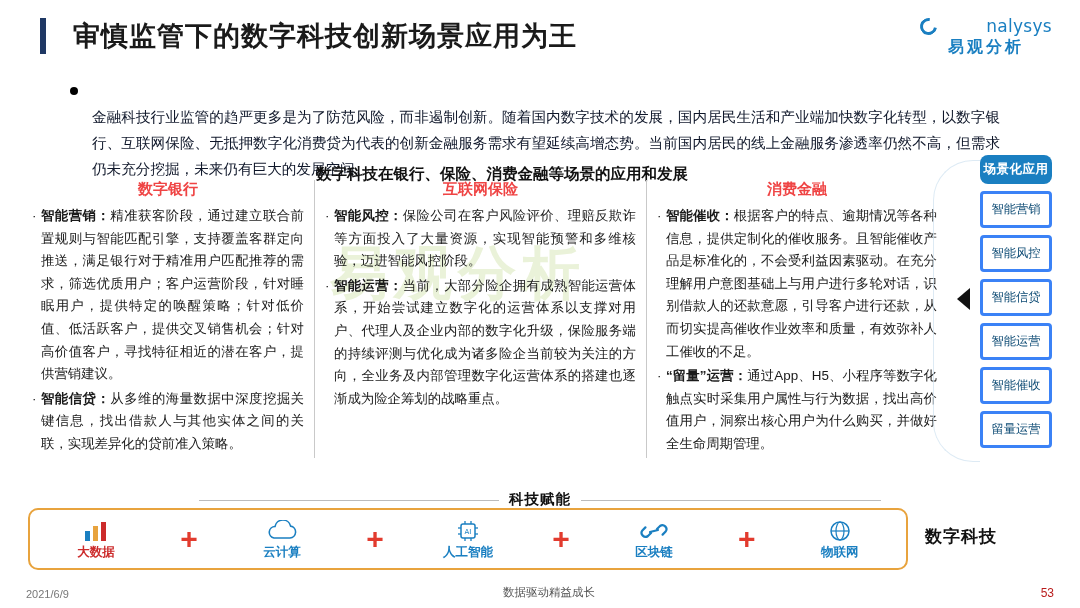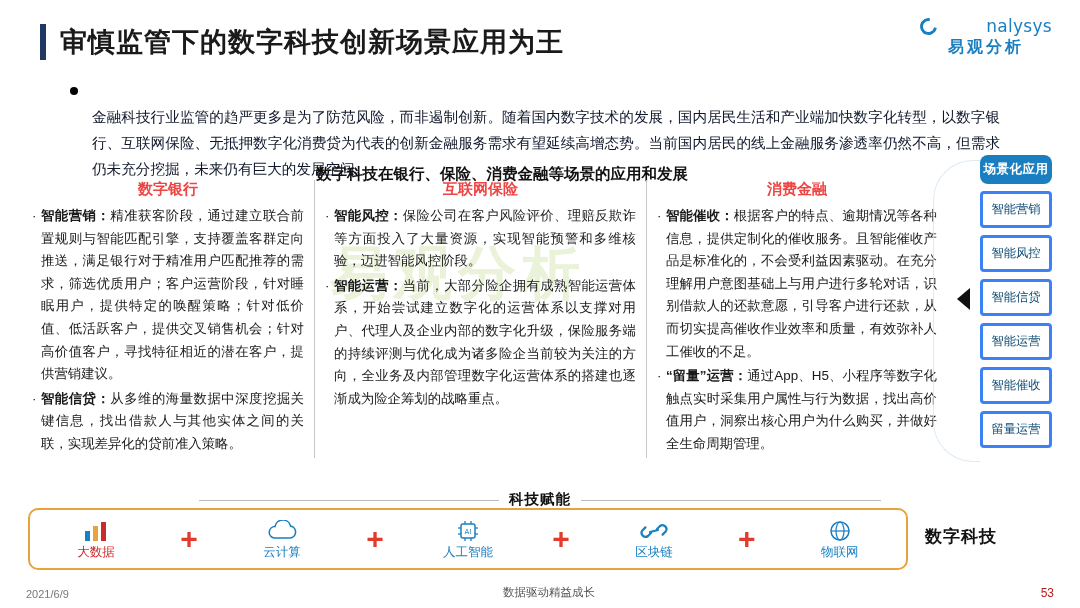--- a/index.html
+++ b/index.html
@@ -17,23 +17,24 @@
   }
   .slide {
     position: absolute;
     inset: 0;
   }
 
   
   .title-row {
     position: absolute;
     left: 40px;
-    top: 24px;
+    top: 18px;
     display: flex;
     align-items: flex-start;
+    gap: 13px;
   }
   .title-bar {
     width: 6px;
     height: 36px;
     background: #1f3864;
     margin-right: 14px;
   }
   .slide-title {
     font-size: 27px;
     font-weight: bold;
@@ -245,21 +246,21 @@
     width: 96px;
   }
   .band-ico {
     height: 26px;
     display: flex;
     align-items: center;
     justify-content: center;
   }
   .band-cap {
     font-size: 12.5px;
-    font-weight: normal;
+    font-weight: bold;
     margin-top: 0;
   }
   .cap-blue { color: #1a7fc1; }
   .cap-red  { color: #cc2b2b; }
   .plus {
     color: #e23b2e;
     font-size: 30px;
     font-weight: bold;
     line-height: 1;
   }

